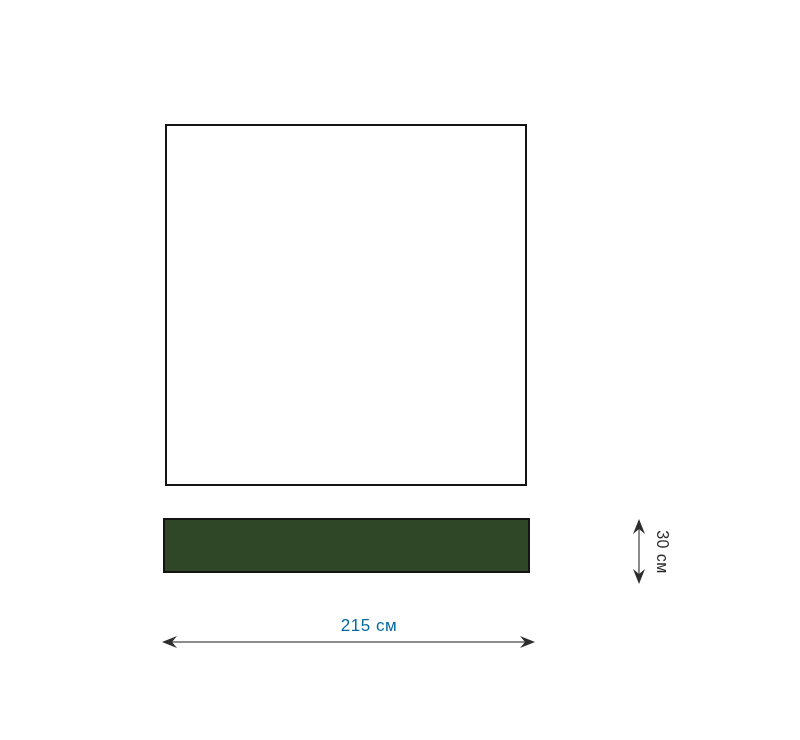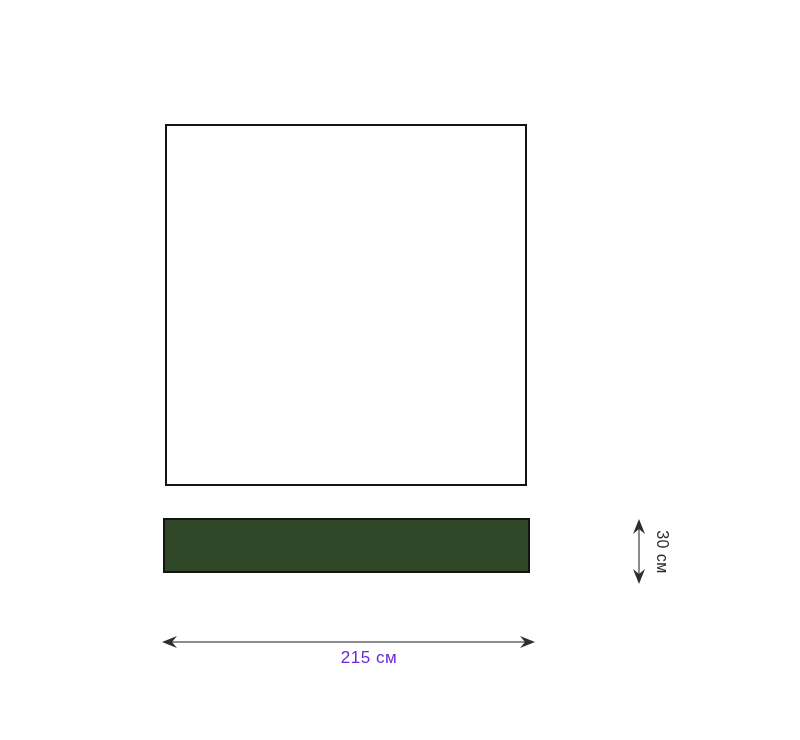--- a/index.html
+++ b/index.html
@@ -79,17 +79,17 @@
       <path d="M535,642 L520,636 L525,642 L520,648 Z" fill="#2e2e2e"></path>
     </g>
 
     <g>
       <line x1="639" y1="529" x2="639" y2="574" stroke-width="2" stroke="#8c8c8c"></line>
       <path d="M639,519 L633,534 L639,529 L645,534 Z" fill="#2e2e2e"></path>
       <path d="M639,584 L633,569 L639,574 L645,569 Z" fill="#2e2e2e"></path>
     </g>
   </svg>
 
-  <div class="dim-label-width" style="color: #6d28d9; margin-top: 32px;">215 см</div>
+  <div class="dim-label-width" style="color: #0369a1;">215 см</div>
 
   <div class="dim-label-height" style="color: rgb(43, 43, 43);">30 см</div>
 
 </div>
 
 </body></html>

